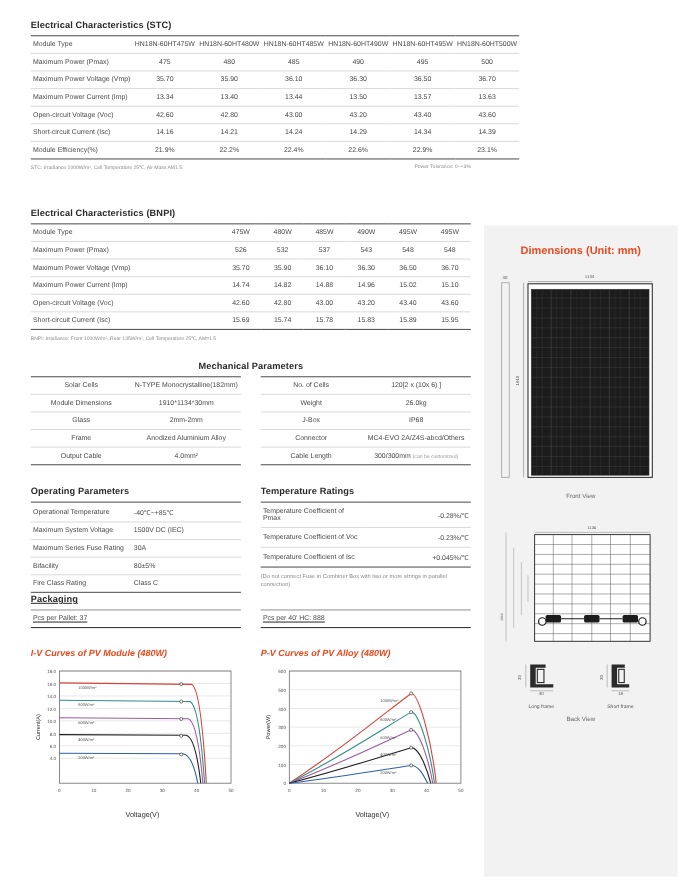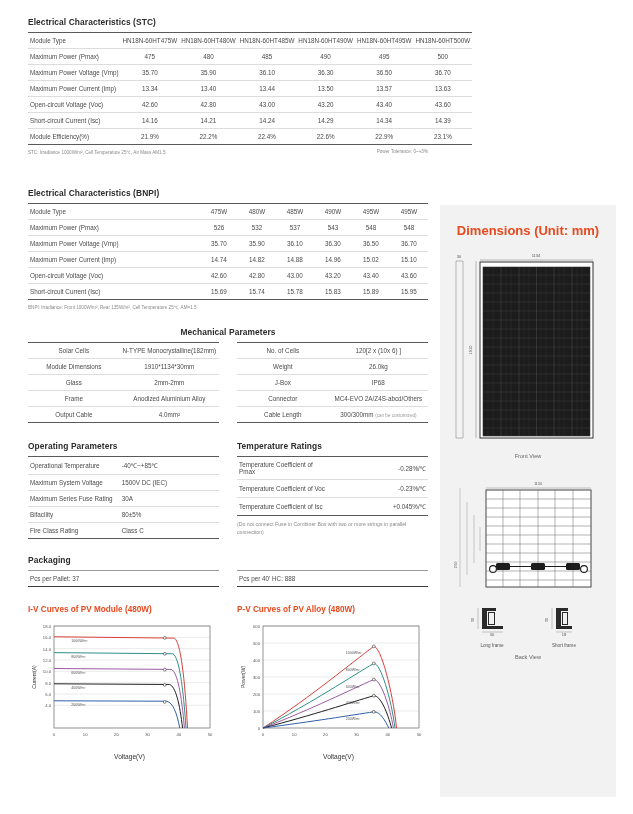--- a/index.html
+++ b/index.html
@@ -67,31 +67,32 @@
   table.pk { width: 100%; border-collapse: collapse; }
   table.pk td {
     font-size: 6.3px; color: #4a4a4a; padding: 4.0px 2px;
     border-top: 1.4px solid #9a9a9a; border-bottom: 1.4px solid #3a3a3a;
   }
 
   
   .chart-title {
     font-size: 8.2px; font-weight: bold; color: #e8491d;
     margin: 0 0 6px 0;
+    font-style: italic;
   }
   .charts { display: flex; gap: 18px; }
   .chart-box { flex: 1; }
   .axis-x-label {
     text-align: center; font-size: 6.6px; color: #333;
     margin-top: 1px; margin-left: 12px;
   }
 
   
   .dim-title {
-    text-align: center; font-size: 13px; font-weight: bold;
+    text-align: center; font-size: 10px; font-weight: bold;
     color: #e8491d; margin: 18px 0 10px 0;
   }
   .view-label {
     text-align: center; font-size: 5.6px; color: #666; margin-top: 5px;
   }
   .frame-row { display: flex; justify-content: center; gap: 26px; margin-top: 8px; }
   .frame-cap { text-align: center; font-size: 4.6px; color: #555; margin-top: 2px; }
 </style>
 </head>
 <body>
@@ -477,21 +478,21 @@
               <tr>
                 <td class="k">Temperature Coefficient of Isc</td>
                 <td class="v vr">+0.045%/℃</td>
               </tr>
             </tbody>
           </table>
         <div class="small-note">(Do not connect Fuse in Combiner Box with two or more strings in  parallel connection)</div>
       </div>
     </div>
 
-    <div style="margin-top:16px;">
+    <div style="margin-top:0;text-decoration:underline;">
       <div class="sec-title">Packaging</div>
       <div class="two-up">
         <div>
             <table class="pk">
               <tbody>
                 <tr>
           <td>Pcs per Pallet: 37</td>
         </tr>
               </tbody>
             </table>

